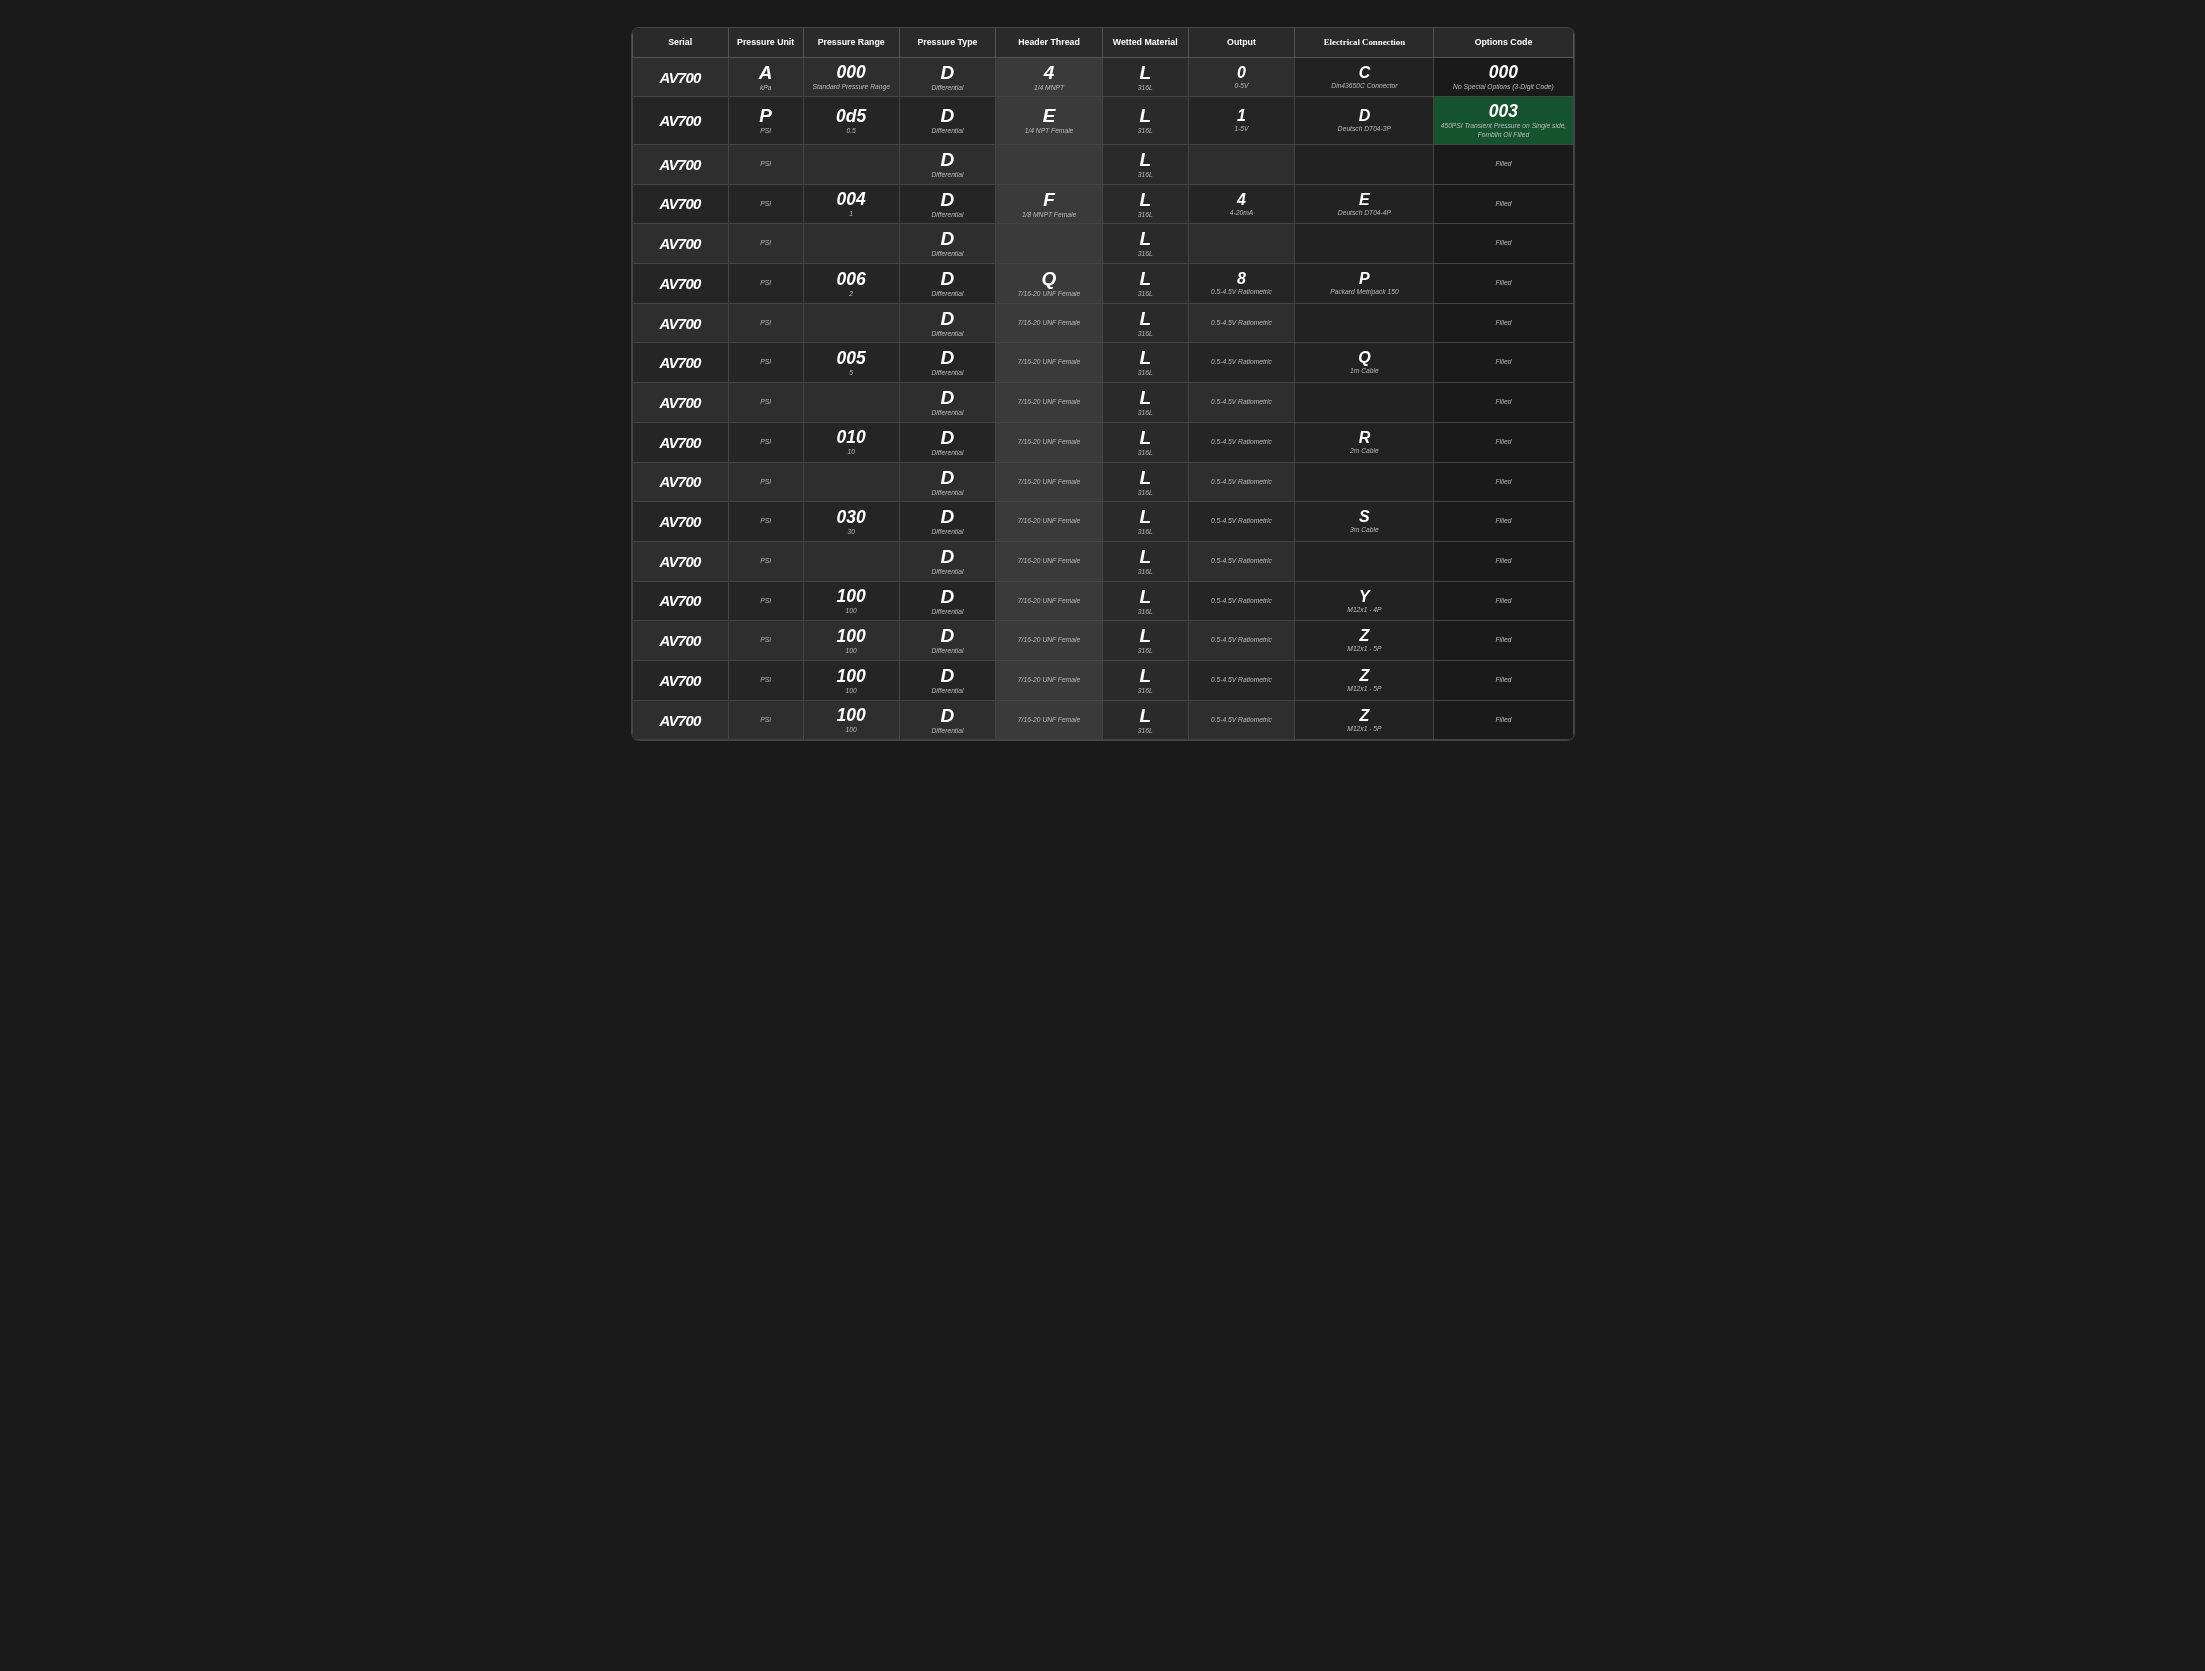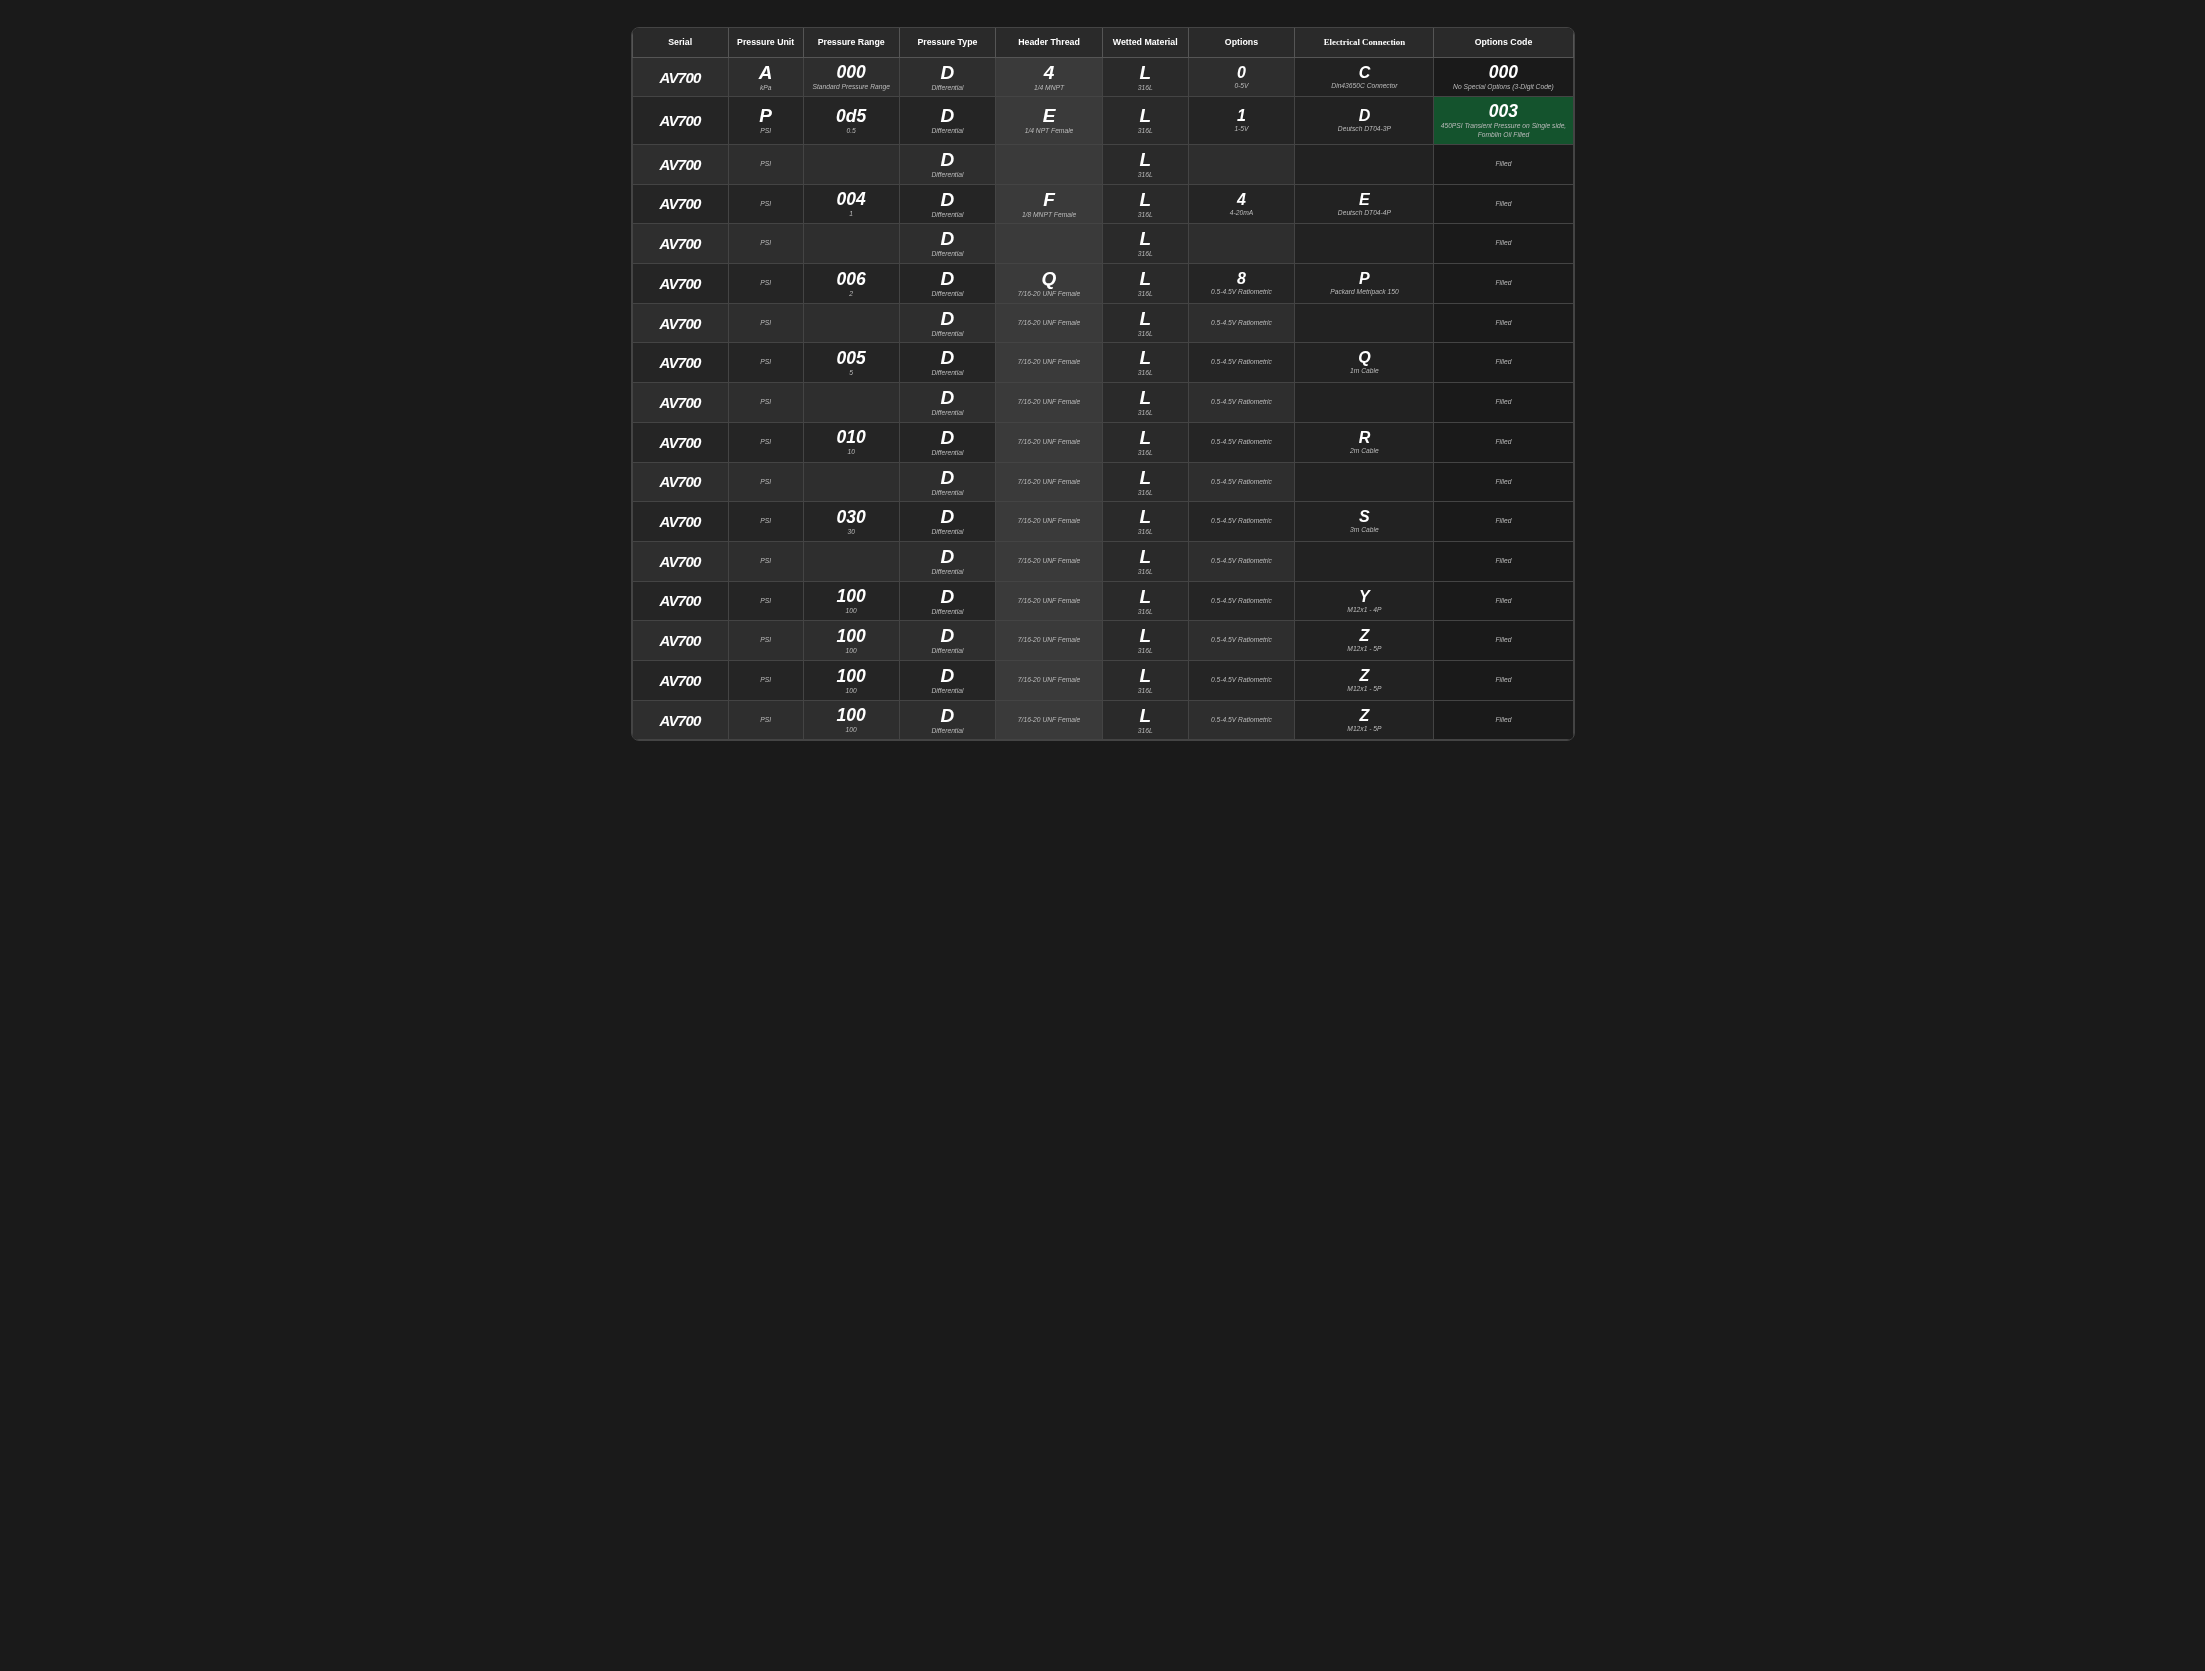--- a/index.html
+++ b/index.html
@@ -129,21 +129,21 @@
 <div class="table-wrapper">
   <table>
     <thead>
       <tr>
         <th class="col-serial">Serial</th>
         <th class="col-pressure-unit">Pressure Unit</th>
         <th class="col-pressure-range">Pressure Range</th>
         <th class="col-pressure-type">Pressure Type</th>
         <th class="col-header-thread">Header Thread</th>
         <th class="col-wetted">Wetted Material</th>
-        <th class="col-output">Options</th>
+        <th class="col-output">Output</th>
         <th class="col-electrical">Electrical Connection</th>
         <th class="col-options">Options Code</th>
       </tr>
     </thead>
     <tbody id="table-body">
     <tr>
           <td><span class="serial-col">AV700</span></td>
           <td>
             <span class="large-char">A</span>
             <span class="sub-text">kPa</span>

